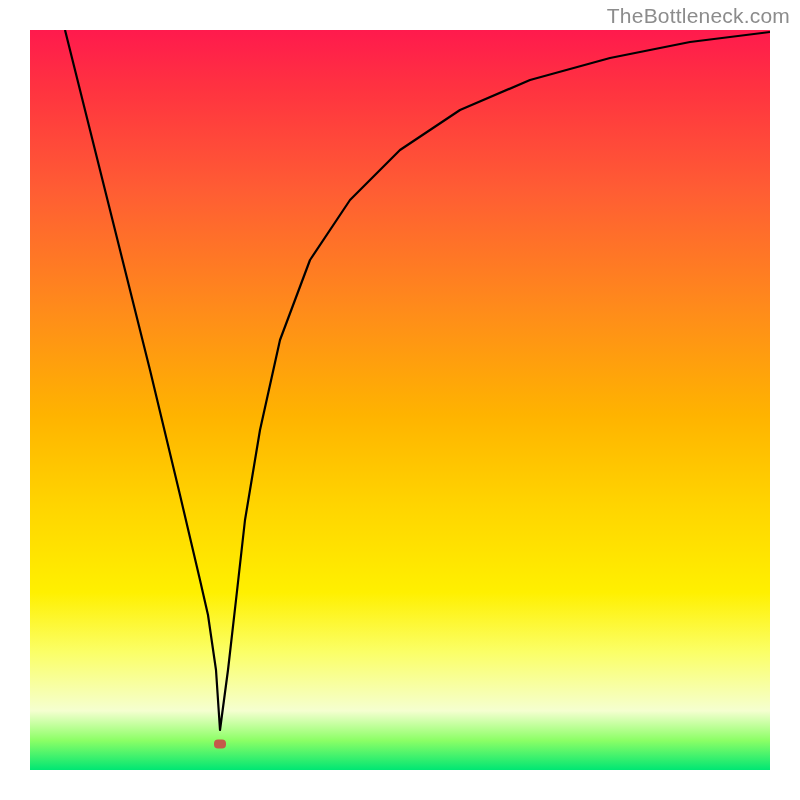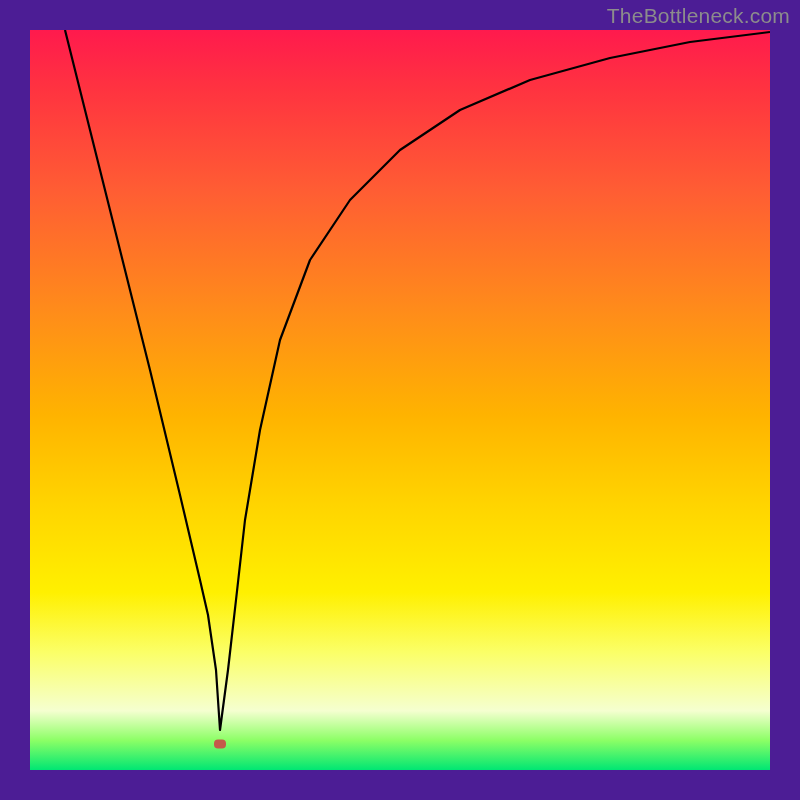--- a/index.html
+++ b/index.html
@@ -9,21 +9,21 @@
     height: 800px;
     background: #000;
     overflow: hidden;
   }
   .frame {
     position: absolute;
     left: 0;
     top: 0;
     width: 800px;
     height: 800px;
-    background: #4c1d95;
+    background: #ffffff;
   }
   .plot {
     position: absolute;
     left: 30px;
     top: 30px;
     width: 740px;
     height: 740px;
     overflow: hidden;
   }
   .gradient {

